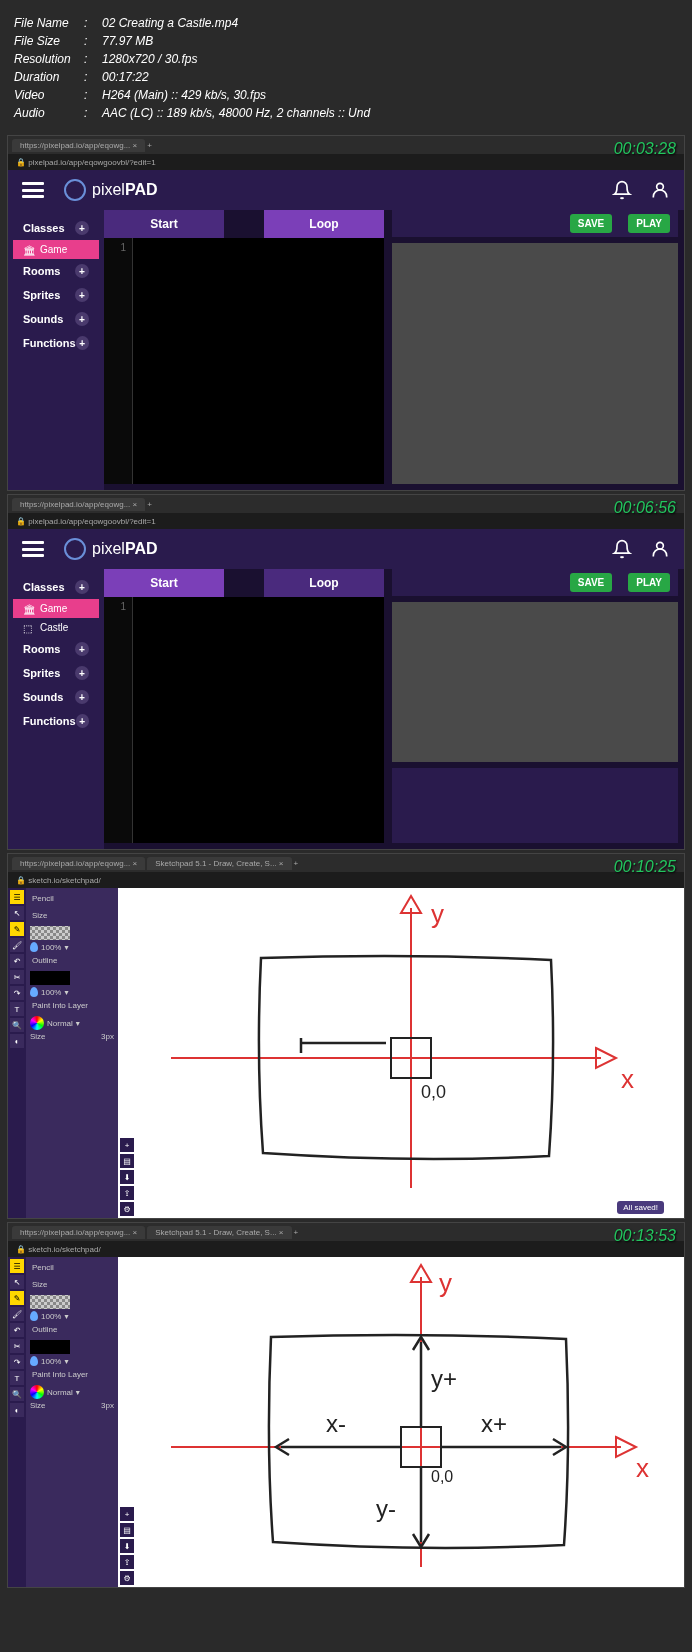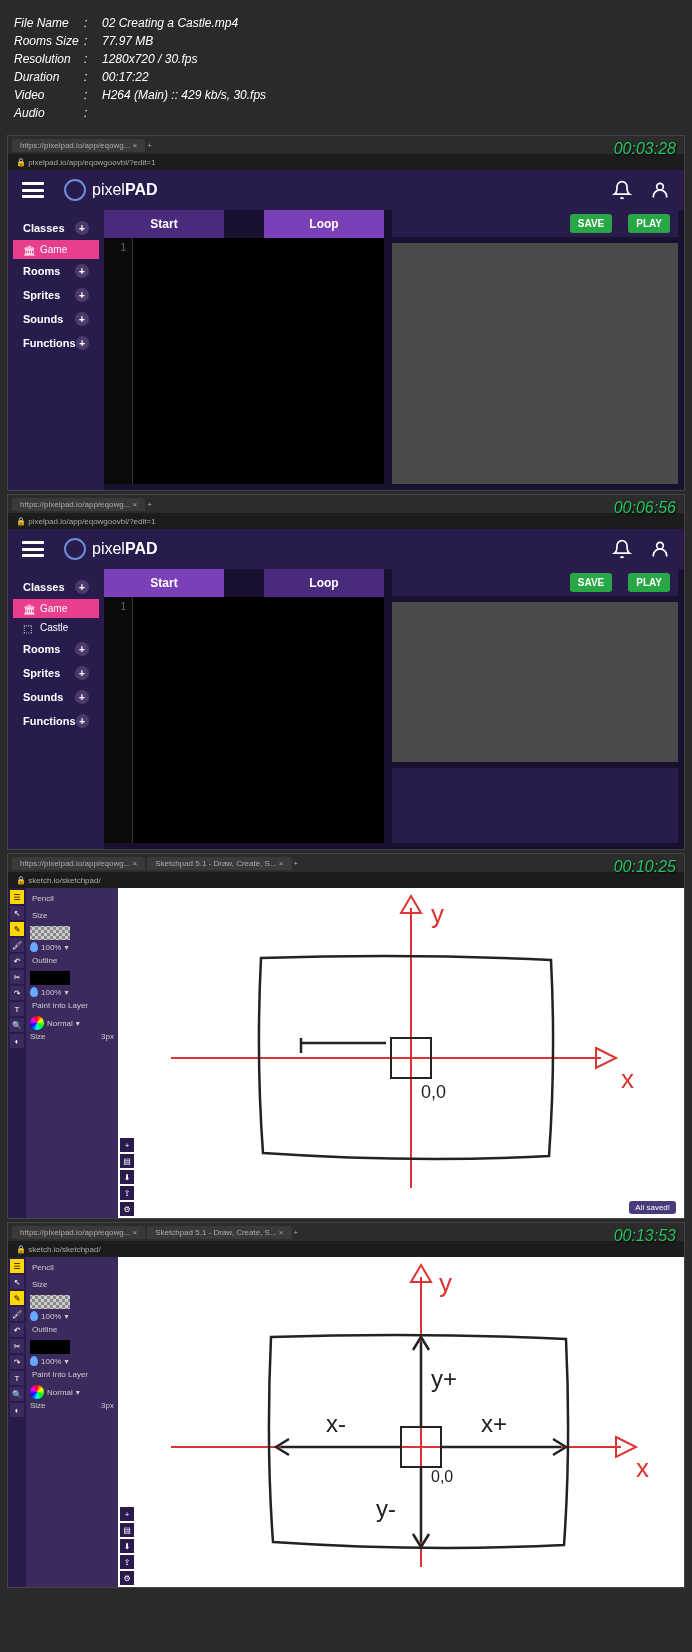--- a/index.html
+++ b/index.html
@@ -60,33 +60,33 @@
 .sk-panel-item { margin-bottom: 4px; padding: 2px; }
 .sk-swatch { width: 40px; height: 14px; background: repeating-conic-gradient(#888 0% 25%, #ccc 0% 50%) 50% / 6px 6px; margin: 2px 0; }
 .sk-swatch.black { background: #000; }
 .sk-slider { display: flex; align-items: center; gap: 3px; margin: 2px 0; }
 .sk-drop { width: 8px; height: 10px; background: #6af; border-radius: 50% 50% 50% 50% / 60% 60% 40% 40%; }
 .sk-colorwheel { width: 14px; height: 14px; border-radius: 50%; background: conic-gradient(red,yellow,lime,cyan,blue,magenta,red); }
 .sk-canvas { flex: 1; background: #fff; position: relative; }
 .sk-canvas svg { width: 100%; height: 100%; }
 .sk-bottom-tools { position: absolute; left: 2px; bottom: 2px; display: flex; flex-direction: column; gap: 2px; }
 .sk-bottom-tools .sk-tool { background: #2a1b4d; color: #fff; }
-.sk-saved { position: absolute; right: 8px; bottom: 4px; background: #4a3a7d; color: #fff; padding: 2px 6px; border-radius: 3px; font-size: 8px; }
+.sk-saved { position: absolute; right: 20px; bottom: 4px; background: #4a3a7d; color: #fff; padding: 2px 6px; border-radius: 3px; font-size: 8px; }
 </style>
 </head>
 <body>
 
 <div class="metadata">
   <div class="metadata-row">
       <span class="metadata-label">File Name</span>
       <span class="metadata-sep">:</span>
       <span>02 Creating a Castle.mp4</span>
     </div>
   <div class="metadata-row">
-      <span class="metadata-label">Rooms Size</span>
+      <span class="metadata-label">File Size</span>
       <span class="metadata-sep">:</span>
       <span>77.97 MB</span>
     </div>
   <div class="metadata-row">
       <span class="metadata-label">Resolution</span>
       <span class="metadata-sep">:</span>
       <span>1280x720 / 30.fps</span>
     </div>
   <div class="metadata-row">
       <span class="metadata-label">Duration</span>
@@ -94,20 +94,21 @@
       <span>00:17:22</span>
     </div>
   <div class="metadata-row">
       <span class="metadata-label">Video</span>
       <span class="metadata-sep">:</span>
       <span>H264 (Main) :: 429 kb/s, 30.fps</span>
     </div>
   <div class="metadata-row">
       <span class="metadata-label">Audio</span>
       <span class="metadata-sep">:</span>
+      <span>AAC (LC) :: 189 kb/s, 48000 Hz, 2 channels :: Und</span>
     </div>
 </div>
 
 <div class="screenshot">
   <div class="timestamp">00:03:28</div>
   <div class="browser-bar">
     <span class="browser-tab">https://pixelpad.io/app/eqowg... ×</span>
       <span>+</span>
   </div>
   <div class="browser-url">

